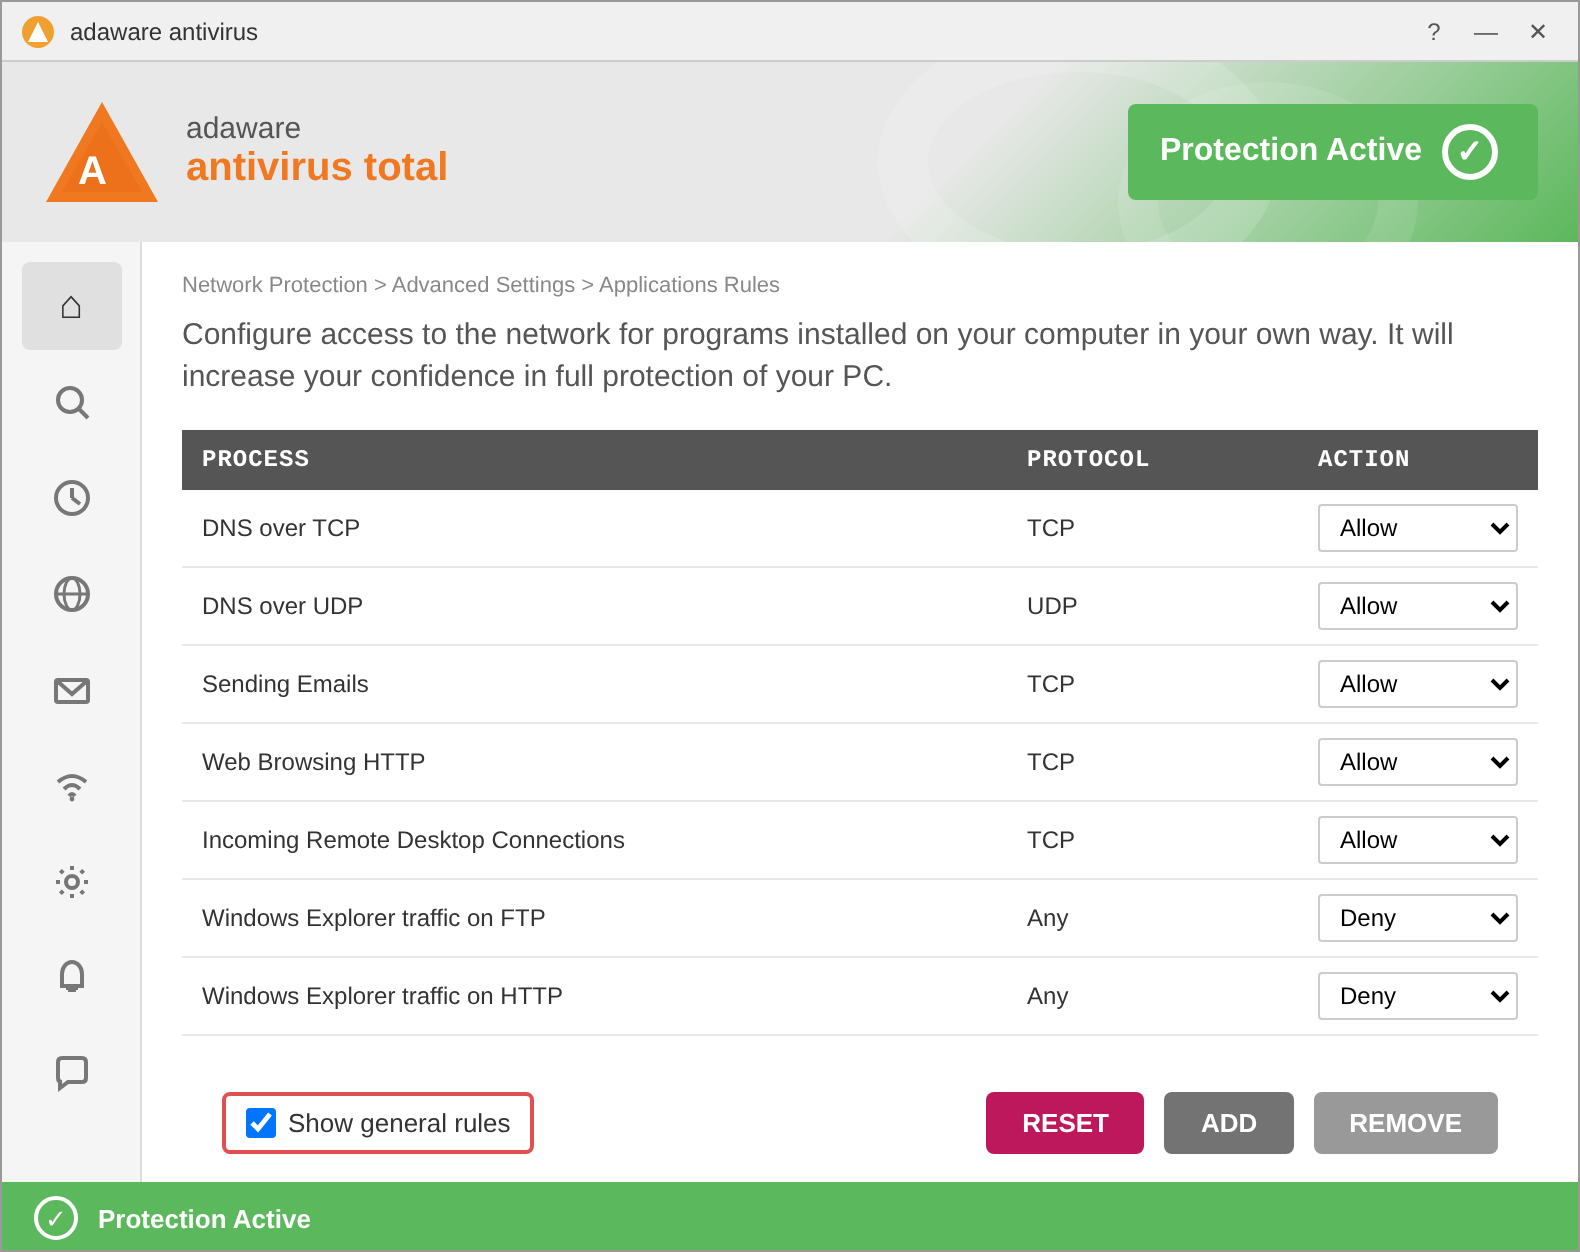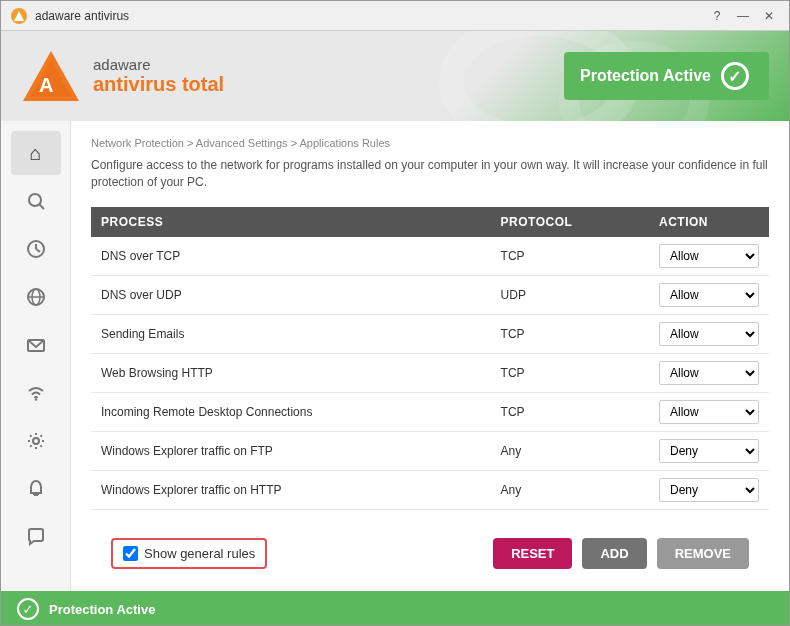--- a/index.html
+++ b/index.html
@@ -143,35 +143,36 @@
       color: #888;
       margin-bottom: 8px;
     }
     .page-title {
       font-size: 24px;
       font-weight: 300;
       color: #333;
       margin-bottom: 8px;
     }
     .page-desc {
-      font-size: 12px;
+      font-size: 15px;
       color: #555;
       margin-bottom: 16px;
       line-height: 1.4;
     }
 
     
     .rules-table {
       width: 100%;
       border-collapse: collapse;
       margin-bottom: 16px;
     }
     .rules-table thead tr {
       background: #555;
       color: white;
+      font-family: Liberation Mono, monospace;
     }
     .rules-table thead th {
       padding: 8px 10px;
       text-align: left;
       font-size: 12px;
       font-weight: 600;
       letter-spacing: 0.5px;
     }
     .rules-table tbody tr {
       border-bottom: 1px solid #e8e8e8;

